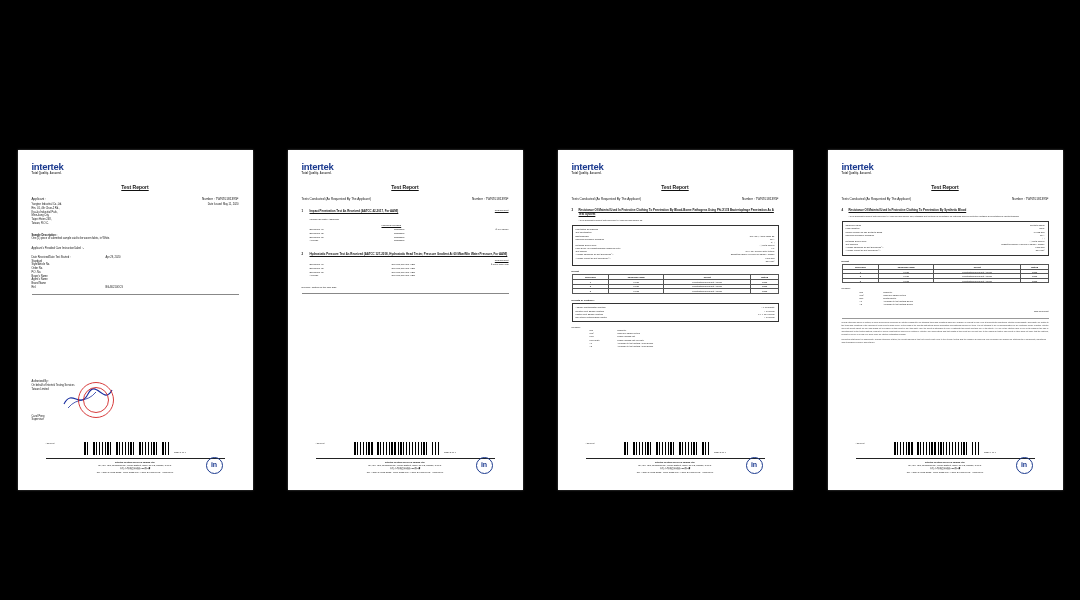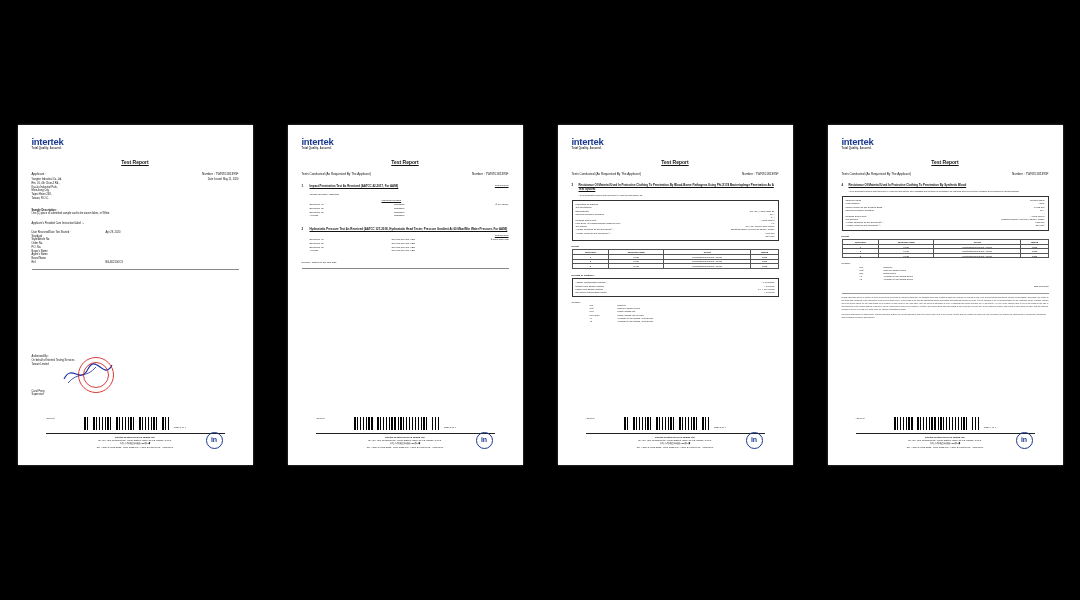--- a/index.html
+++ b/index.html
@@ -1,19 +1,19 @@
 <!DOCTYPE html>
 <html><head>
 <meta charset="utf-8">
 <style>
   html,body{margin:0;padding:0;background:#000;}
   body{width:1080px;height:600px;overflow:hidden;font-family:"Liberation Sans",sans-serif;color:#111;}
   .stage{position:relative;width:1080px;height:600px;background:#000;}
   .pages{position:absolute;left:0;top:125px;width:1080px;height:340px;display:flex;justify-content:space-around;align-items:flex-start;}
-  .page{width:235px;height:340px;background:#fff;box-shadow:0 0 2px #555;position:relative;padding:0;box-sizing:border-box;}
+  .page{width:235px;height:340px;background:#fff;box-shadow:0 0 2px #555;position:relative;padding:0;box-sizing:border-box;margin-top:25px;}
   .inner{position:absolute;left:14px;top:12px;right:14px;bottom:10px;}
   
   .logo{font-size:9.5px;font-weight:bold;color:#1b3a8f;letter-spacing:-.3px;line-height:1;}
   .logo-sub{font-size:2.6px;color:#333;letter-spacing:.1px;margin-top:1px;}
   .doc-title{text-align:center;font-size:5px;font-weight:bold;text-decoration:underline;margin-top:9px;}
   .rowline{display:flex;justify-content:space-between;font-size:3.1px;margin-top:7px;}
   .num{font-size:3.1px;}
   .hr{border-top:.5px solid #888;margin:4px 0 3px;}
   .blk{font-size:2.6px;line-height:1.45;}
   .blk b{font-weight:bold;}

